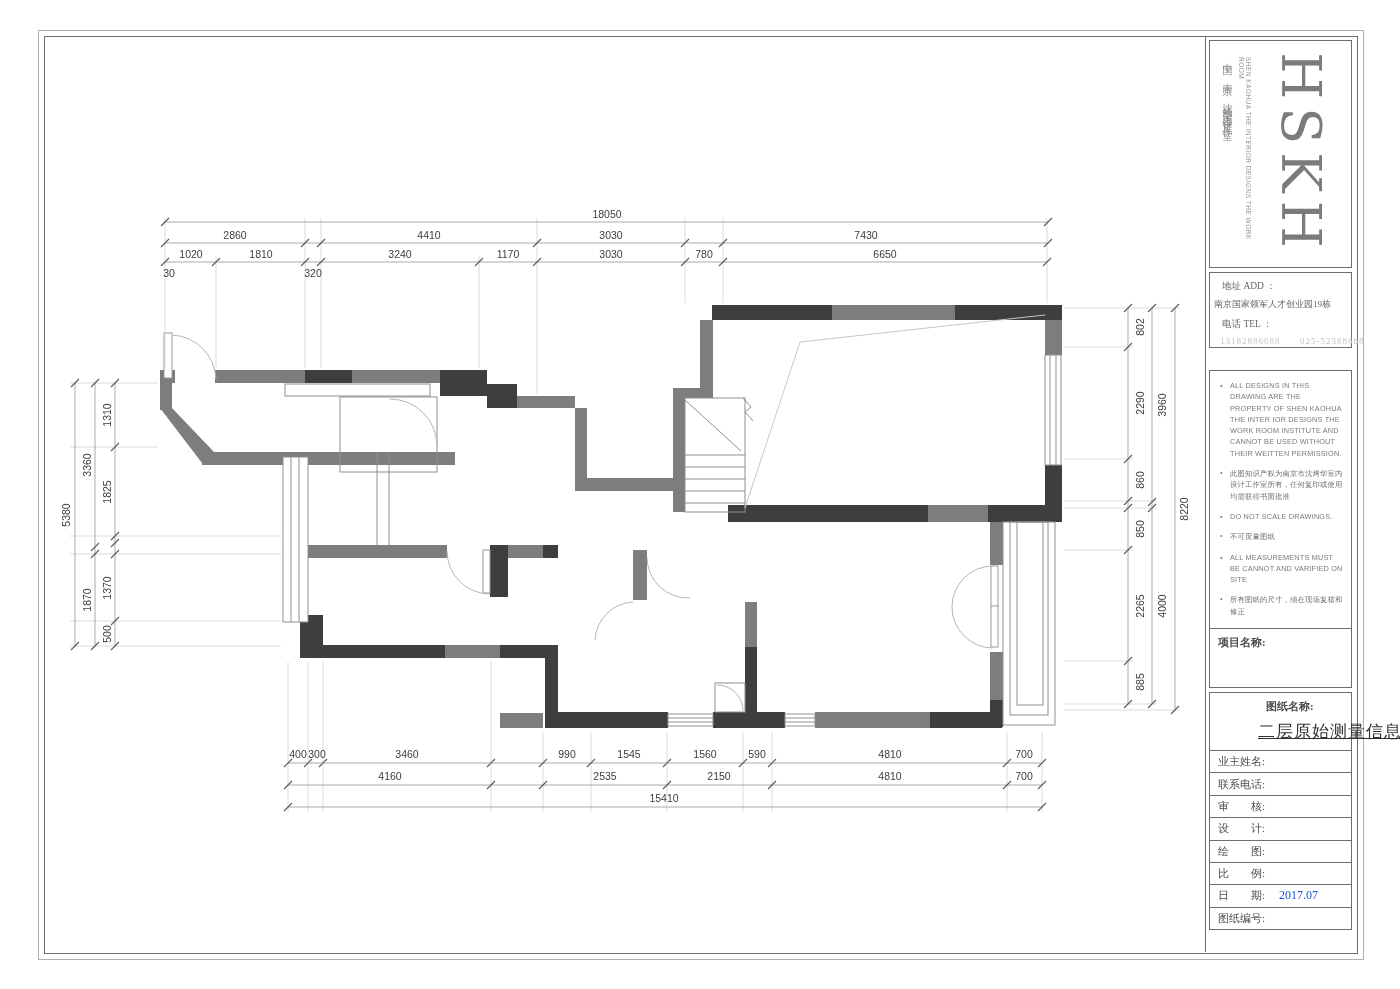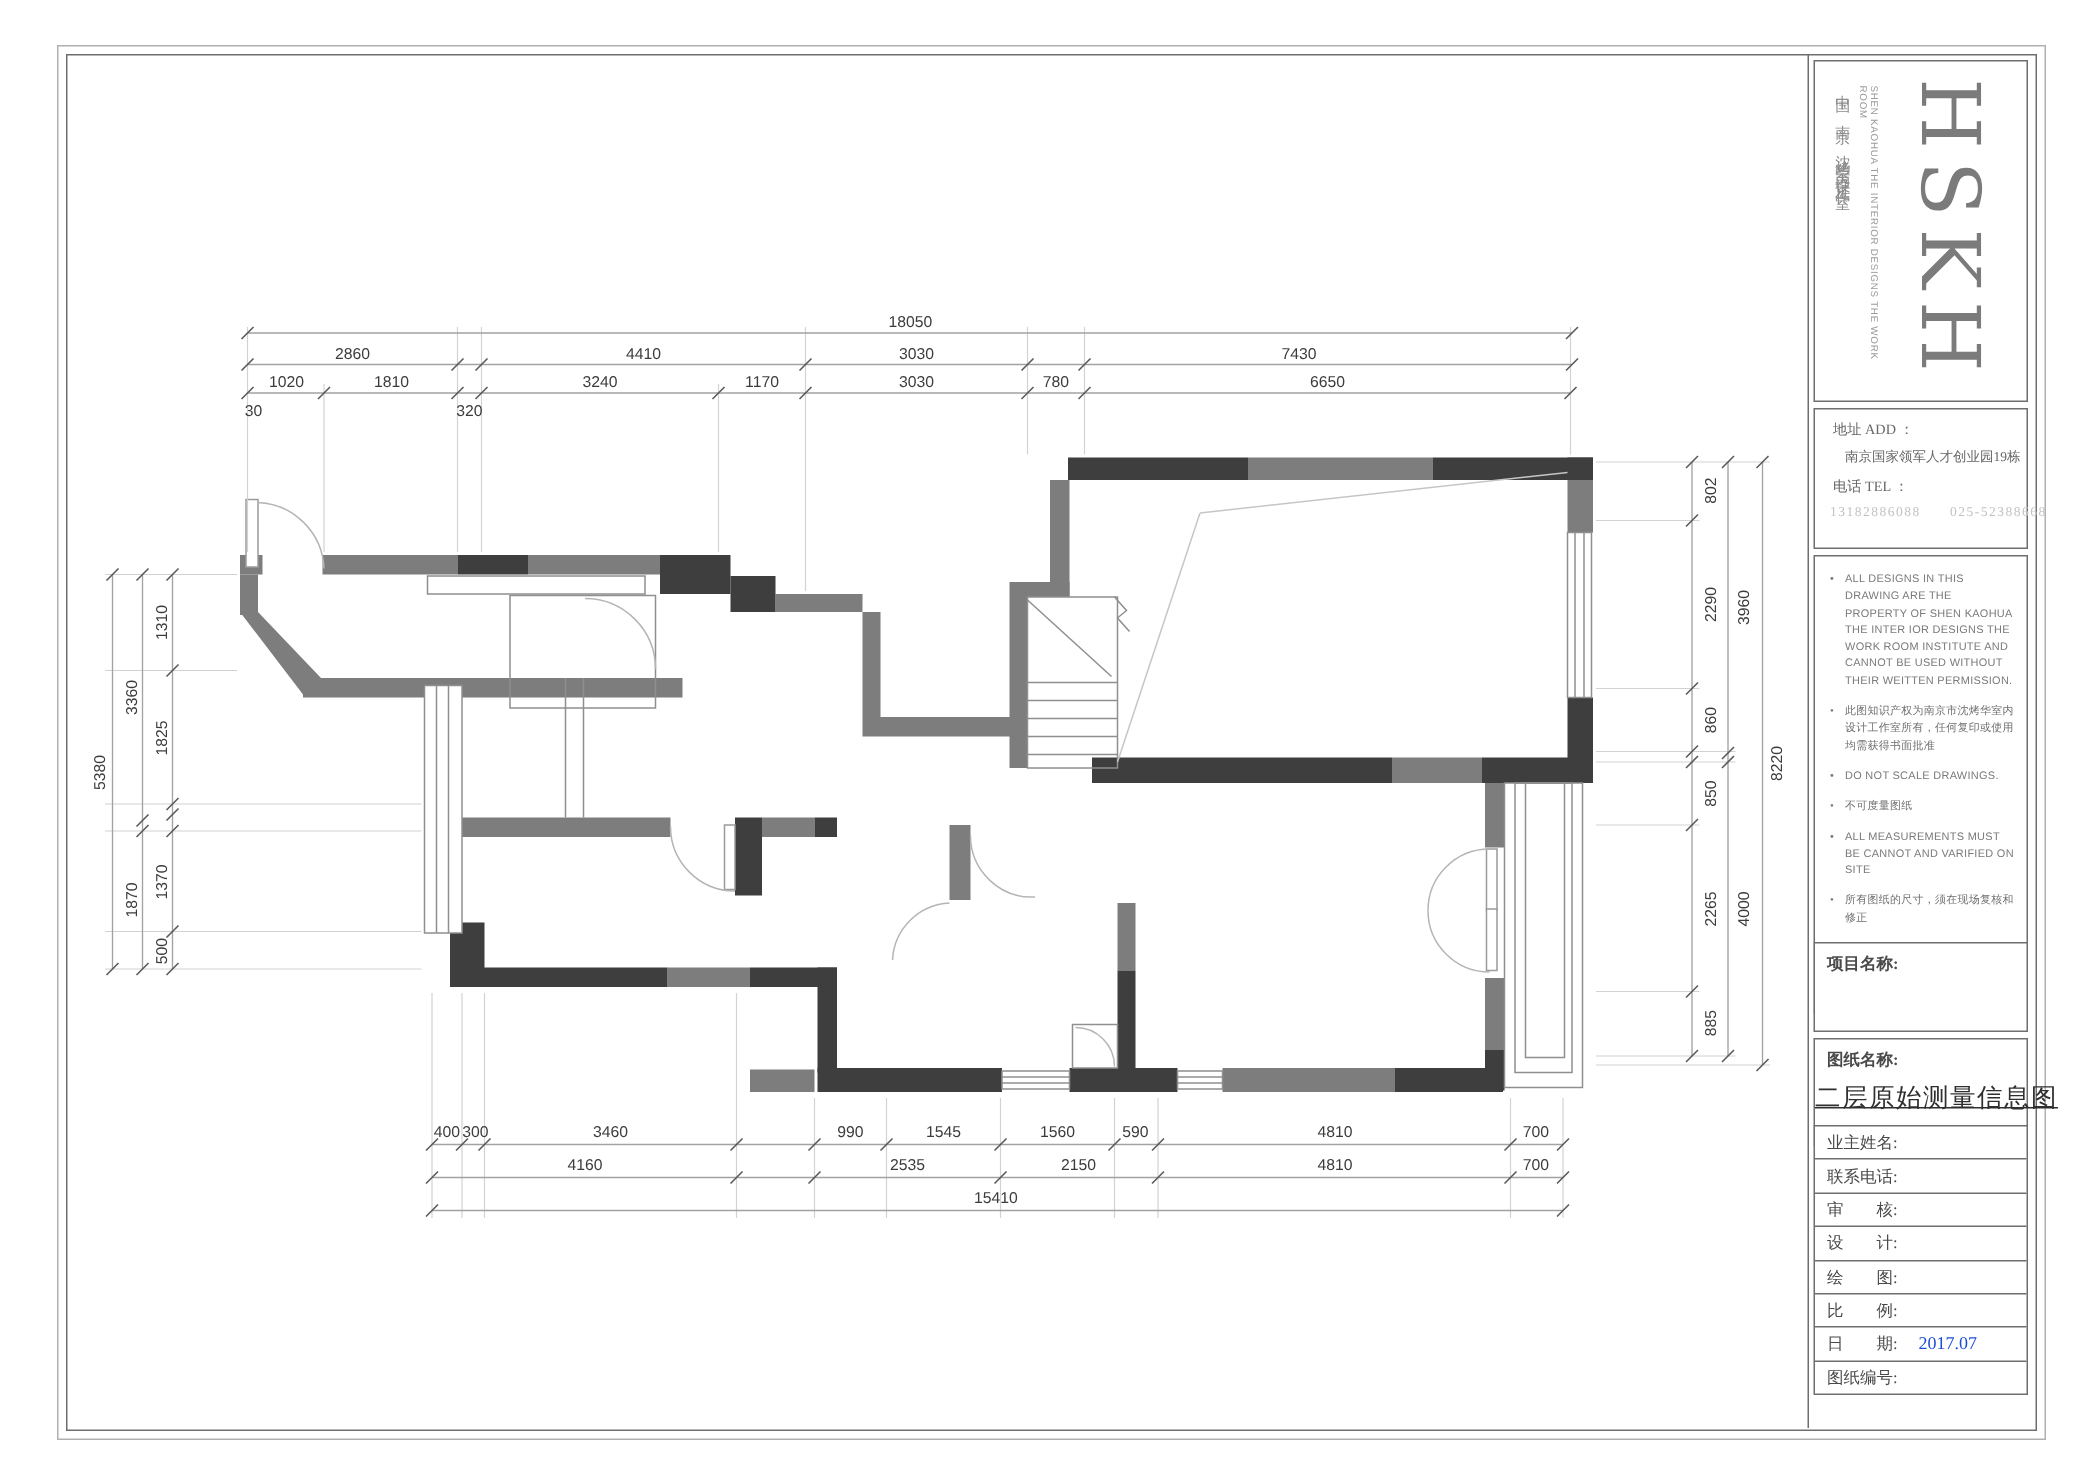--- a/index.html
+++ b/index.html
@@ -22,35 +22,35 @@
   text.dim{font:10.5px "Liberation Sans",sans-serif;fill:#3c3c3c;}
 
   
   .frame-outer{position:absolute;left:38px;top:30px;width:1324px;height:928px;border:1px solid #b0b0b0;}
   .frame-inner{position:absolute;left:44px;top:36px;width:1312px;height:916px;border:1px solid #6e6e6e;}
   .tcol-divider{position:absolute;left:1205px;top:36px;width:0;height:916px;border-left:1px solid #6e6e6e;}
 
   
   .tbox{position:absolute;left:1209px;width:143px;border:1px solid #6e6e6e;background:#fff;box-sizing:border-box;}
   .b-logo{top:40px;height:228px;}
-  .b-addr{top:272px;height:94px;}
+  .b-addr{top:272px;height:76px;}
   .b-notes{top:370px;height:306px;}
   .b-proj{top:628px;height:60px;}
-  .b-draw{top:692px;height:72px;}
+  .b-draw{top:692px;height:72px;padding-left:48px;}
   .b-fields{top:750px;height:180px;display:flex;flex-direction:column;}
 
   .cn-vert{position:absolute;left:10px;top:14px;height:200px;writing-mode:vertical-rl;text-orientation:upright;
            font-family:"Liberation Serif",serif;font-size:10px;letter-spacing:3px;color:#8a8a8a;}
   .en-vert{position:absolute;left:28px;top:16px;height:198px;writing-mode:vertical-rl;
            font-size:6.5px;letter-spacing:0.5px;color:#9a9a9a;}
   .monogram{position:absolute;left:64%;top:50%;transform:translate(-50%,-50%) rotate(90deg);
             font-family:"DejaVu Serif",serif;font-size:54px;letter-spacing:8px;color:#7b7b7b;white-space:nowrap;}
 
   .addr-line{font-family:"Liberation Serif",serif;font-size:9.5px;color:#666;margin:7px 0 0 12px;white-space:pre;}
-  .addr-val{text-align:right;margin:5px 4px 0 4px;font-size:9px;}
+  .addr-val{text-align:left;margin:5px 4px 0 4px;font-size:9px;}
   .tel-val{color:#c2c2c2;letter-spacing:1px;margin-left:10px;}
 
   .note{position:relative;margin:9px 8px 0 20px;font-size:7.3px;line-height:1.55;color:#7a7a7a;letter-spacing:0.2px;}
   .note::before{content:"•";position:absolute;left:-10px;top:0;color:#7a7a7a;}
   .note.cn{font-family:"Liberation Serif",serif;color:#6e6e6e;}
 
   .blk-label{font-family:"Liberation Serif",serif;font-size:11px;color:#4a4a4a;margin:6px 0 0 8px;white-space:pre;font-weight:bold;}
   .draw-name{font-family:"Liberation Serif",serif;font-size:17px;color:#2f2f2f;text-align:center;
              letter-spacing:1px;margin-top:6px;white-space:nowrap;text-decoration:underline;}
 

